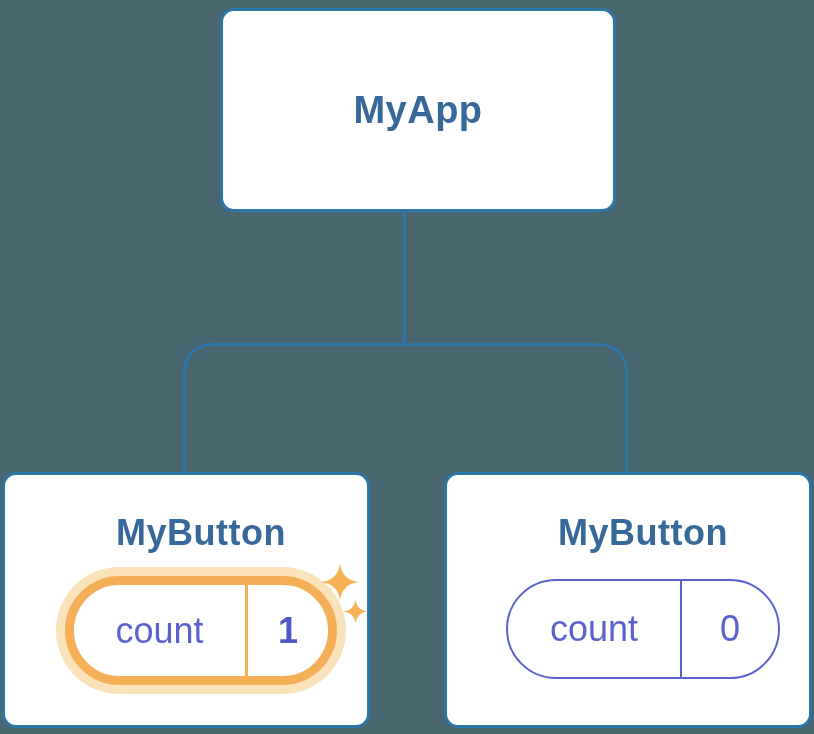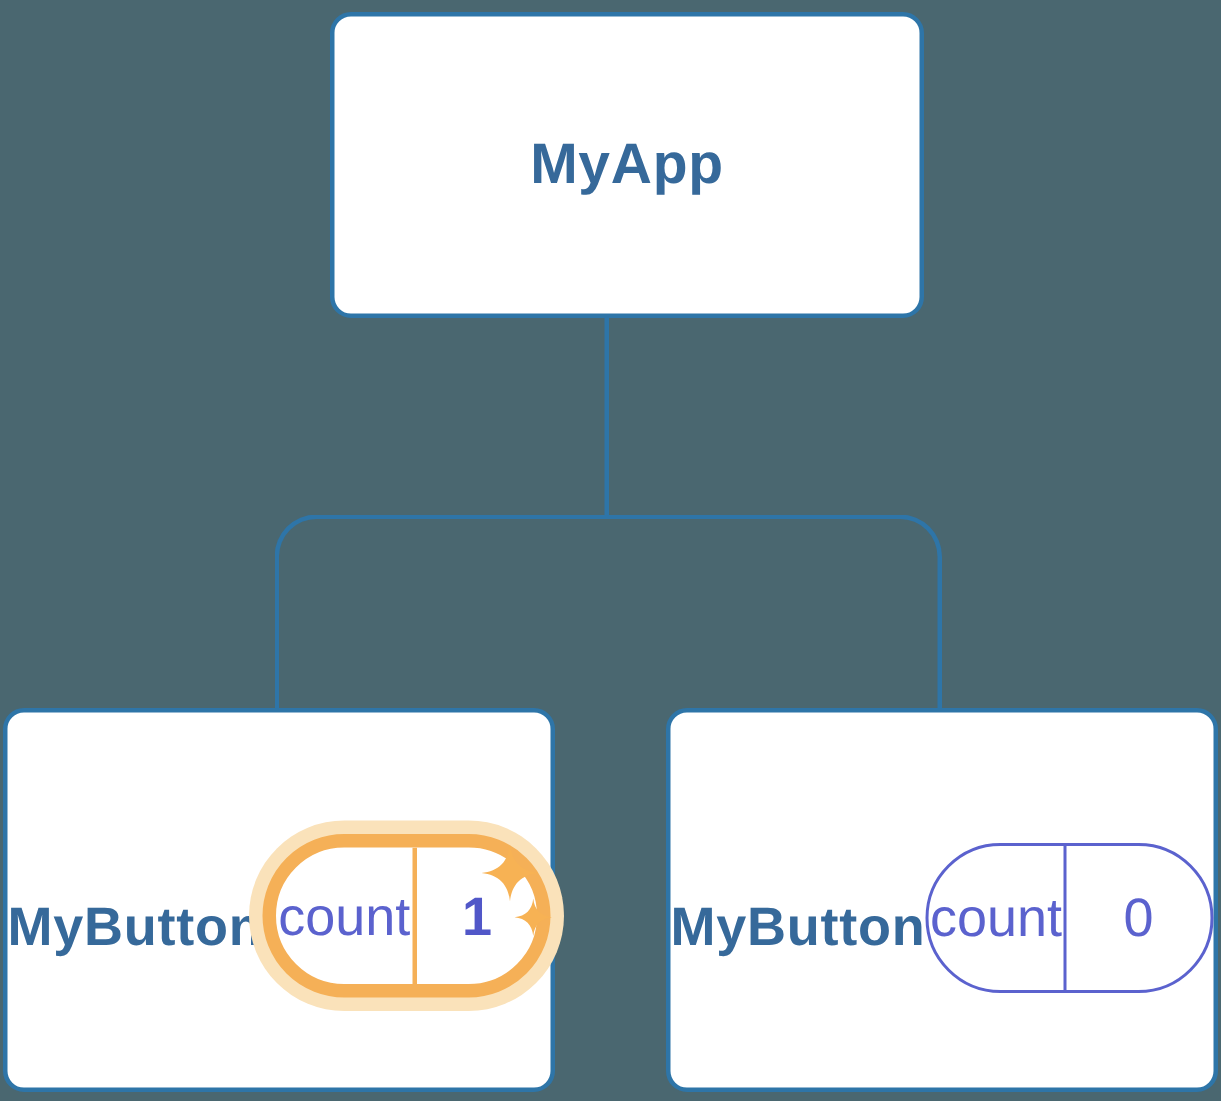--- a/index.html
+++ b/index.html
@@ -26,21 +26,21 @@
     background:var(--node-bg);
     border:3px solid var(--line-blue);
     border-radius:14px;
   }
   .node-root{
     left:220px;top:8px;width:396px;height:204px;
     display:flex;align-items:center;justify-content:center;
   }
   .node-child{
     top:472px;width:368px;height:256px;
-    display:flex;flex-direction:row;align-items:center;
+    display:flex;flex-direction:column;align-items:center;padding-left:30px;
   }
   .node-child-left{left:2px;}
   .node-child-right{left:444px;}
 
   .node-title{
     color:var(--title-blue);
     font-size:38px;
     font-weight:600;
     letter-spacing:0.5px;
   }

